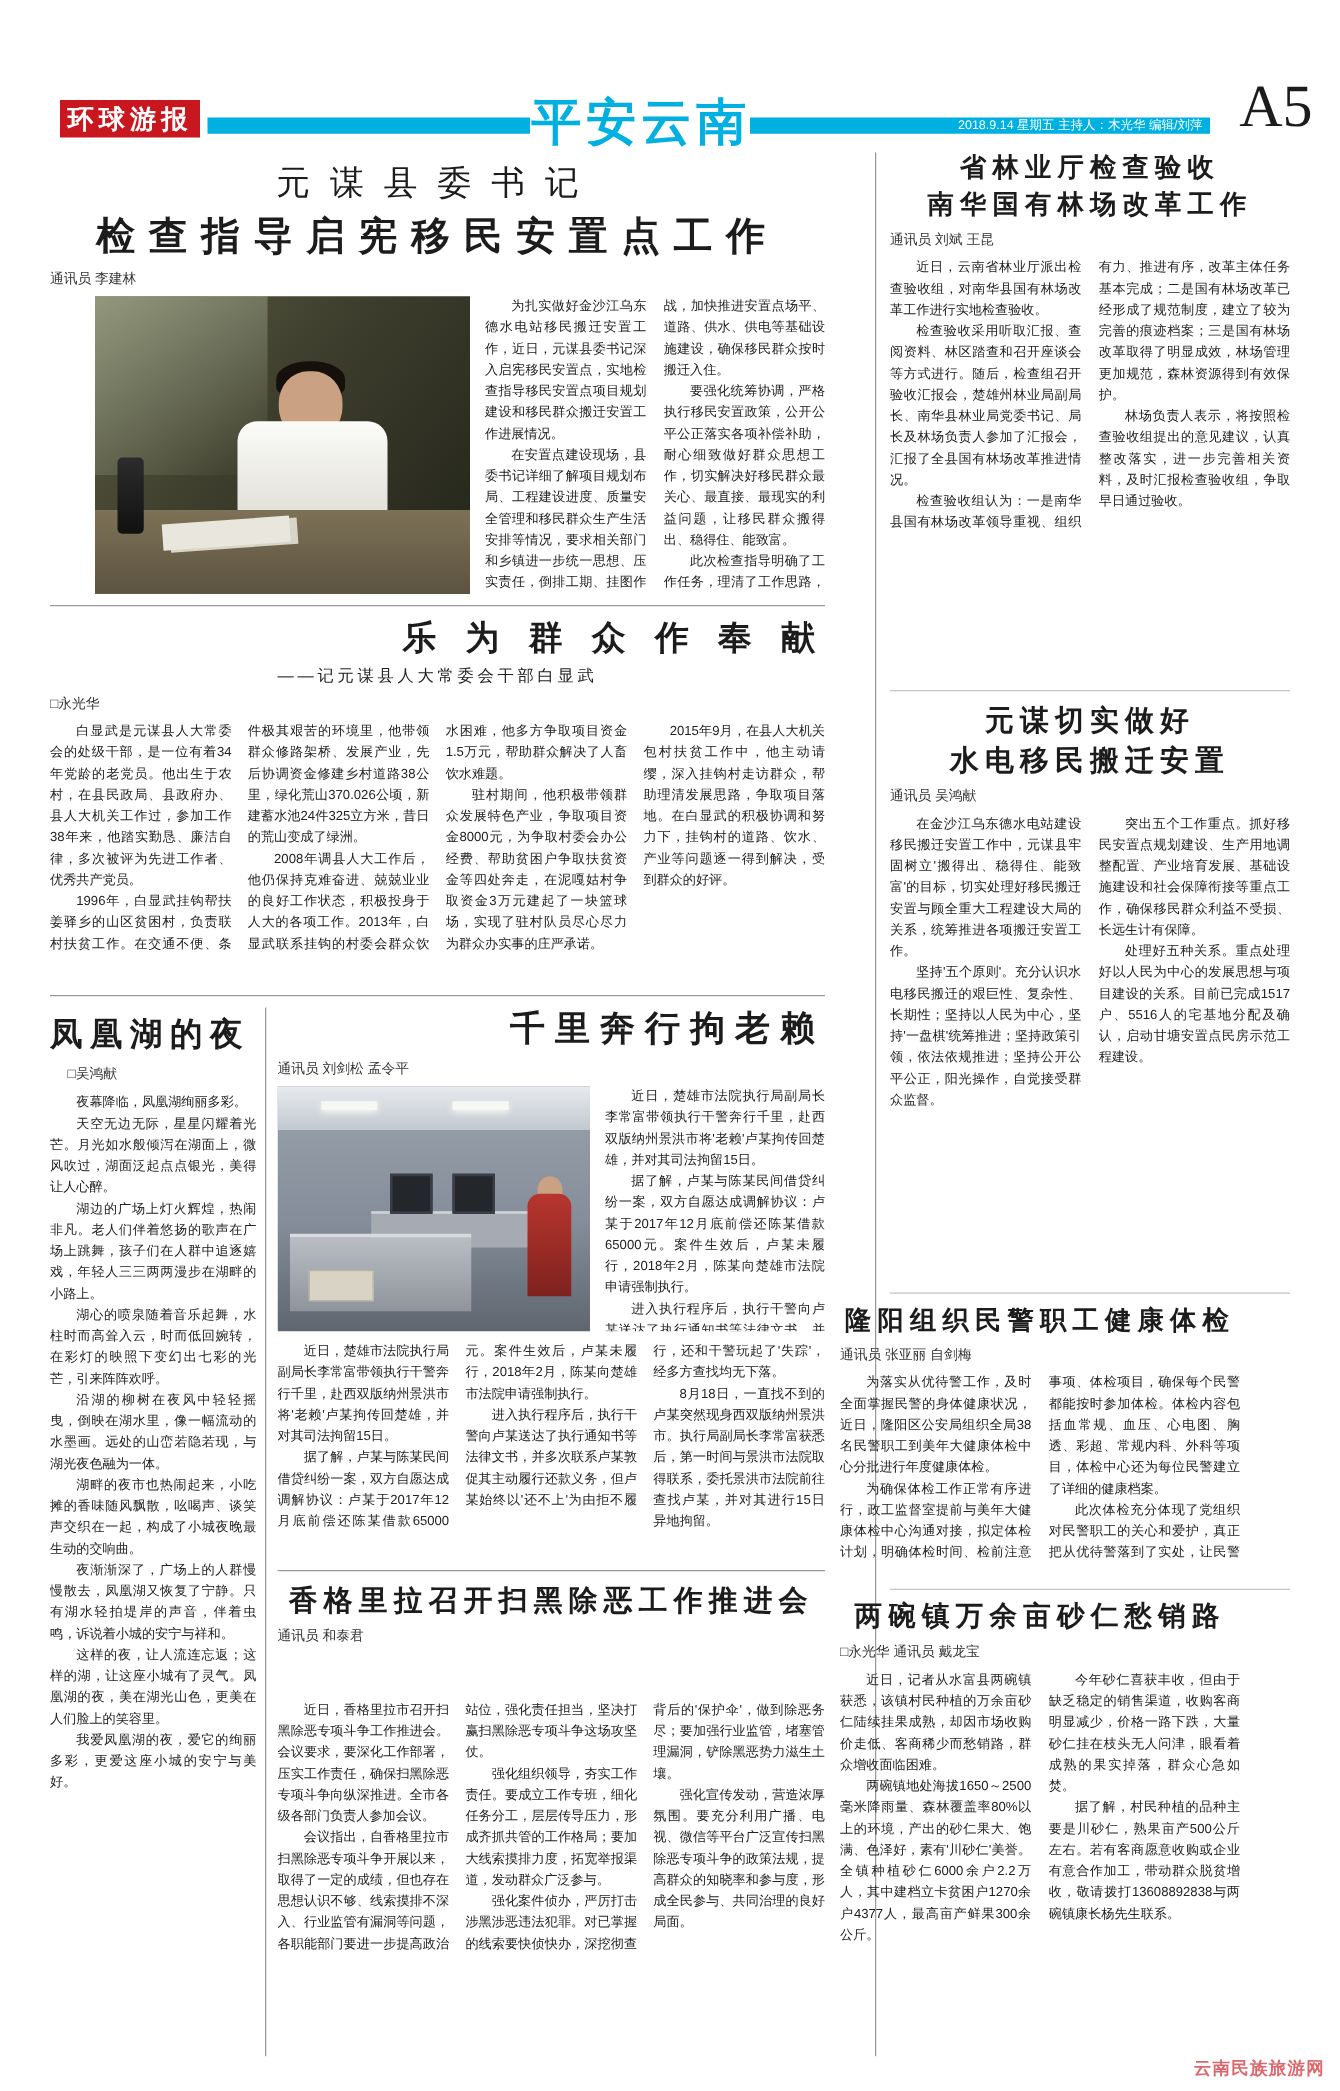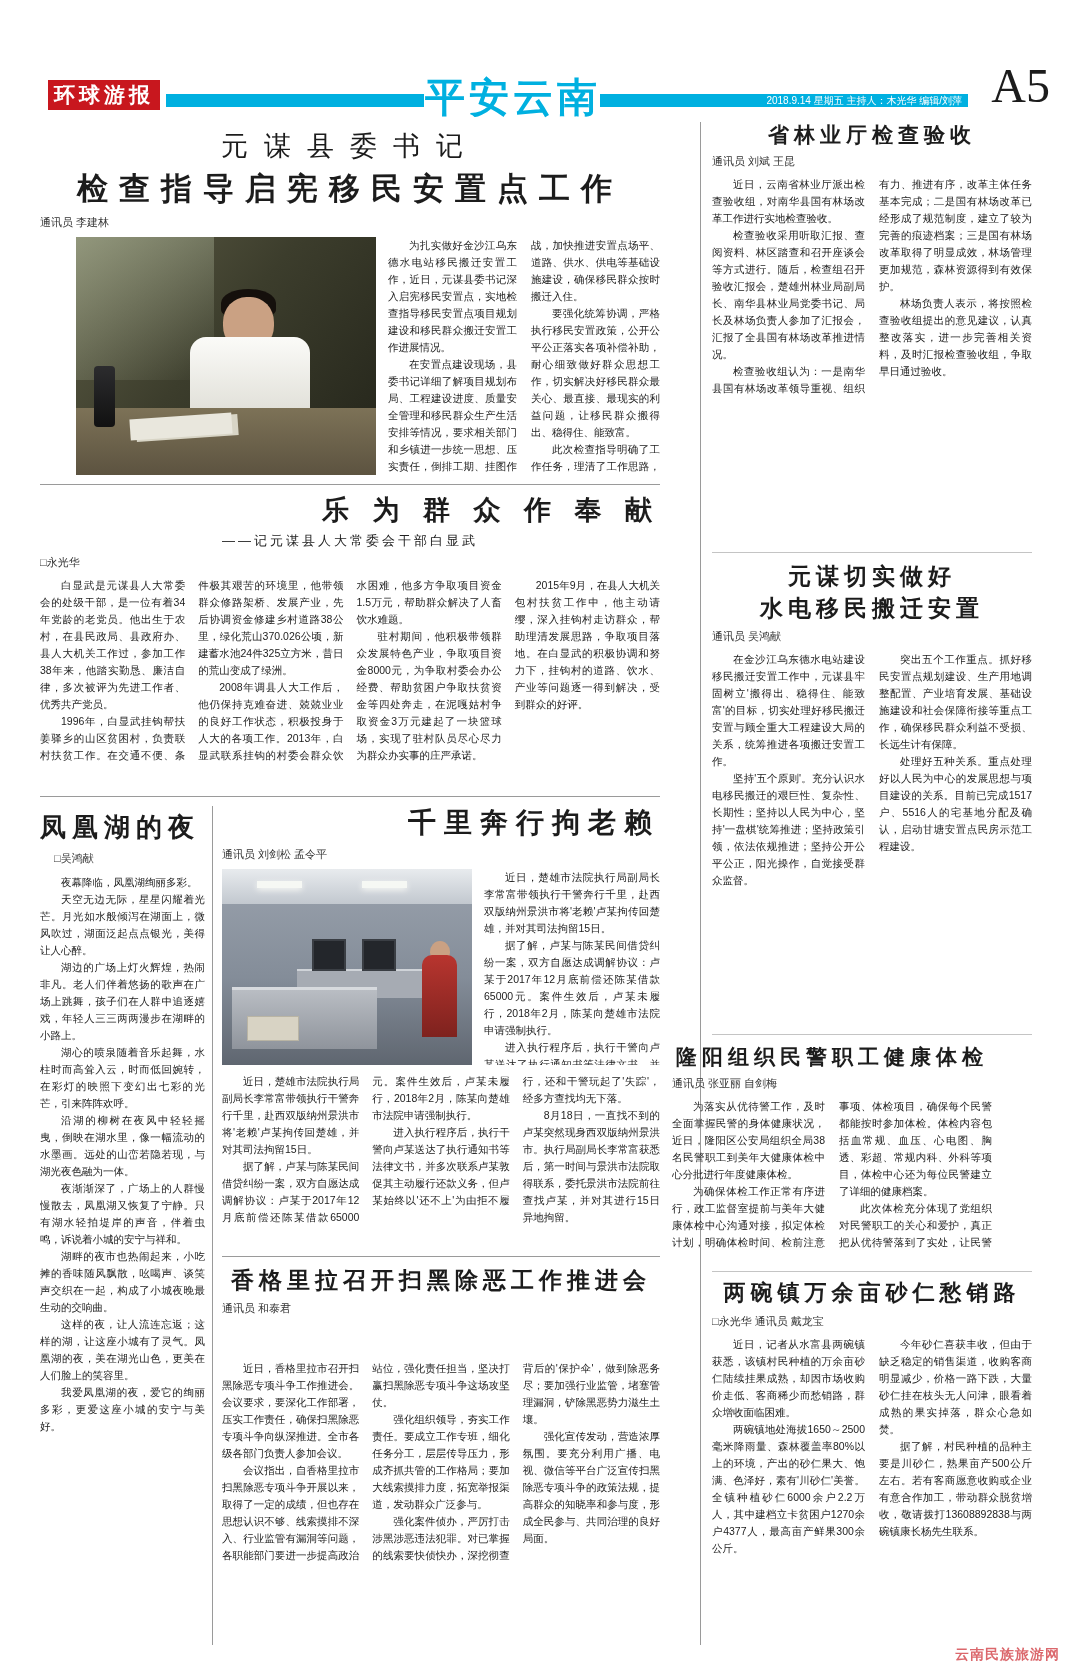--- a/index.html
+++ b/index.html
@@ -119,22 +119,22 @@
 
   <div class="article" style="left:40px;top:810px;width:165px;height:833px;">
     <h2 class="headline-serif">凤凰湖的夜</h2>
     <p class="byline" style="text-align:left;margin:6px 0 8px 14px;">□吴鸿献</p>
     <div class="body-text" style="height:746px;">
         <p>夜幕降临，凤凰湖绚丽多彩。</p>
         <p>天空无边无际，星星闪耀着光芒。月光如水般倾泻在湖面上，微风吹过，湖面泛起点点银光，美得让人心醉。</p>
         <p>湖边的广场上灯火辉煌，热闹非凡。老人们伴着悠扬的歌声在广场上跳舞，孩子们在人群中追逐嬉戏，年轻人三三两两漫步在湖畔的小路上。</p>
         <p>湖心的喷泉随着音乐起舞，水柱时而高耸入云，时而低回婉转，在彩灯的映照下变幻出七彩的光芒，引来阵阵欢呼。</p>
         <p>沿湖的柳树在夜风中轻轻摇曳，倒映在湖水里，像一幅流动的水墨画。远处的山峦若隐若现，与湖光夜色融为一体。</p>
+        <p>湖畔的夜市也热闹起来，小吃摊的香味随风飘散，吆喝声、谈笑声交织在一起，构成了小城夜晚最生动的交响曲。</p>
         <p>夜渐渐深了，广场上的人群慢慢散去，凤凰湖又恢复了宁静。只有湖水轻拍堤岸的声音，伴着虫鸣，诉说着小城的安宁与祥和。</p>
-        <p>湖畔的夜市也热闹起来，小吃摊的香味随风飘散，吆喝声、谈笑声交织在一起，构成了小城夜晚最生动的交响曲。</p>
         <p>这样的夜，让人流连忘返；这样的湖，让这座小城有了灵气。凤凰湖的夜，美在湖光山色，更美在人们脸上的笑容里。</p>
         <p>我爱凤凰湖的夜，爱它的绚丽多彩，更爱这座小城的安宁与美好。</p>
       </div>
   </div>
 
   <div class="article" style="left:222px;top:804px;width:438px;height:446px;">
     <h2 class="headline-lg" style="font-size:28px;">千里奔行拘老赖</h2>
     <p class="byline">通讯员 刘剑松 孟令平</p>
     <div style="display:flex;gap:12px;">
       <div class="photo photo-office" style="width:250px;height:196px;flex:none;">
@@ -171,20 +171,21 @@
         <p>会议指出，自香格里拉市扫黑除恶专项斗争开展以来，取得了一定的成绩，但也存在思想认识不够、线索摸排不深入、行业监管有漏洞等问题，各职能部门要进一步提高政治站位，强化责任担当，坚决打赢扫黑除恶专项斗争这场攻坚仗。</p>
         <p>强化组织领导，夯实工作责任。要成立工作专班，细化任务分工，层层传导压力，形成齐抓共管的工作格局；要加大线索摸排力度，拓宽举报渠道，发动群众广泛参与。</p>
         <p>强化案件侦办，严厉打击涉黑涉恶违法犯罪。对已掌握的线索要快侦快办，深挖彻查背后的'保护伞'，做到除恶务尽；要加强行业监管，堵塞管理漏洞，铲除黑恶势力滋生土壤。</p>
         <p>强化宣传发动，营造浓厚氛围。要充分利用广播、电视、微信等平台广泛宣传扫黑除恶专项斗争的政策法规，提高群众的知晓率和参与度，形成全民参与、共同治理的良好局面。</p>
       </div>
   </div>
 
   <div class="article" style="left:712px;top:120px;width:320px;height:426px;">
     <h2 class="headline-md">
       <span style="display:block;">省林业厅检查验收</span>
+      <span style="display:block;">南华国有林场改革工作</span>
     </h2>
     <p class="byline">通讯员 刘斌 王昆</p>
     <div class="body-text cols-2" style="height:340px;">
         <p>近日，云南省林业厅派出检查验收组，对南华县国有林场改革工作进行实地检查验收。</p>
         <p>检查验收采用听取汇报、查阅资料、林区踏查和召开座谈会等方式进行。随后，检查组召开验收汇报会，楚雄州林业局副局长、南华县林业局党委书记、局长及林场负责人参加了汇报会，汇报了全县国有林场改革推进情况。</p>
         <p>检查验收组认为：一是南华县国有林场改革领导重视、组织有力、推进有序，改革主体任务基本完成；二是国有林场改革已经形成了规范制度，建立了较为完善的痕迹档案；三是国有林场改革取得了明显成效，林场管理更加规范，森林资源得到有效保护。</p>
         <p>林场负责人表示，将按照检查验收组提出的意见建议，认真整改落实，进一步完善相关资料，及时汇报检查验收组，争取早日通过验收。</p>
       </div>
   </div>
 
@@ -205,21 +206,21 @@
   <div class="article" style="left:672px;top:1042px;width:320px;height:222px;">
     <h2 class="headline-md" style="font-size:21px;">隆阳组织民警职工健康体检</h2>
     <p class="byline">通讯员 张亚丽 自剑梅</p>
     <div class="body-text cols-2" style="height:158px;">
         <p>为落实从优待警工作，及时全面掌握民警的身体健康状况，近日，隆阳区公安局组织全局38名民警职工到美年大健康体检中心分批进行年度健康体检。</p>
         <p>为确保体检工作正常有序进行，政工监督室提前与美年大健康体检中心沟通对接，拟定体检计划，明确体检时间、检前注意事项、体检项目，确保每个民警都能按时参加体检。体检内容包括血常规、血压、心电图、胸透、彩超、常规内科、外科等项目，体检中心还为每位民警建立了详细的健康档案。</p>
         <p>此次体检充分体现了党组织对民警职工的关心和爱护，真正把从优待警落到了实处，让民警职工以健康的体魄、饱满的热情全身心地投入到工作中。</p>
       </div>
   </div>
 
-  <div class="article" style="left:712px;top:1278px;width:320px;height:364px;">
+  <div class="article" style="left:672px;top:1278px;width:320px;height:364px;">
     <h2 class="headline-md" style="font-size:22px;">两碗镇万余亩砂仁愁销路</h2>
     <p class="byline">□永光华  通讯员 戴龙宝</p>
     <div class="body-text cols-2" style="height:300px;">
         <p>近日，记者从水富县两碗镇获悉，该镇村民种植的万余亩砂仁陆续挂果成熟，却因市场收购价走低、客商稀少而愁销路，群众增收面临困难。</p>
         <p>两碗镇地处海拔1650～2500毫米降雨量、森林覆盖率80%以上的环境，产出的砂仁果大、饱满、色泽好，素有'川砂仁'美誉。全镇种植砂仁6000余户2.2万人，其中建档立卡贫困户1270余户4377人，最高亩产鲜果300余公斤。</p>
         <p>今年砂仁喜获丰收，但由于缺乏稳定的销售渠道，收购客商明显减少，价格一路下跌，大量砂仁挂在枝头无人问津，眼看着成熟的果实掉落，群众心急如焚。</p>
         <p>据了解，村民种植的品种主要是川砂仁，熟果亩产500公斤左右。若有客商愿意收购或企业有意合作加工，带动群众脱贫增收，敬请拨打13608892838与两碗镇康长杨先生联系。</p>
       </div>
   </div>
 

